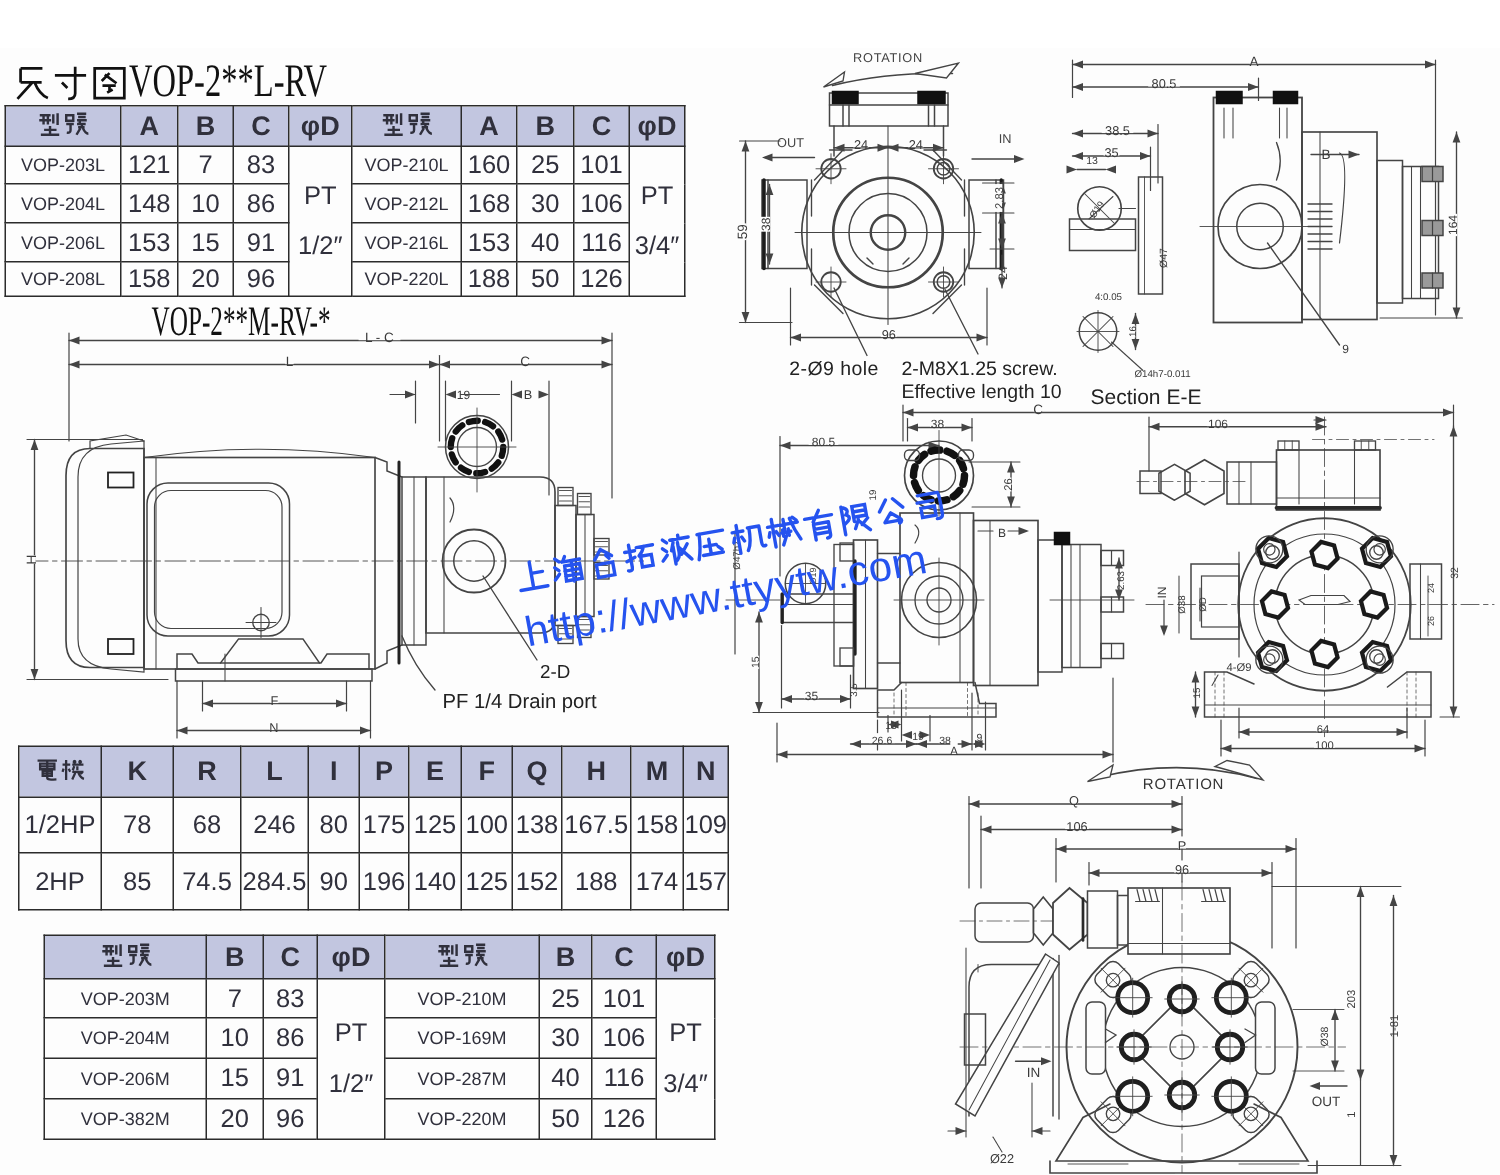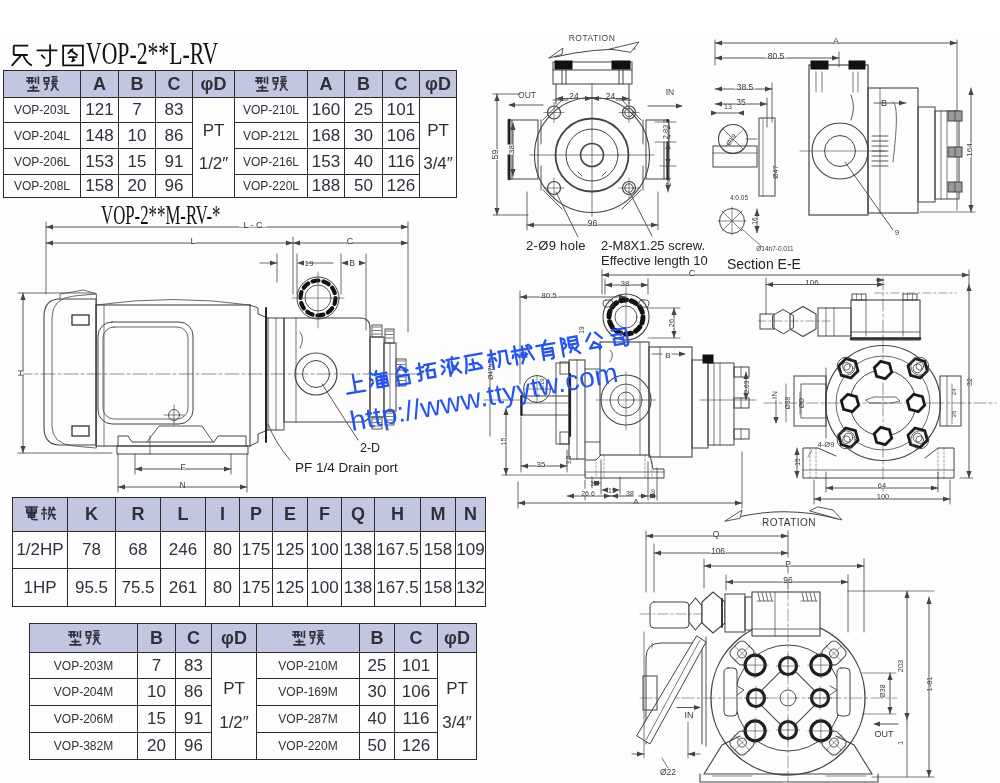--- a/index.html
+++ b/index.html
@@ -213,32 +213,32 @@
           <td class="num">80</td>
           <td class="num">175</td>
           <td class="num">125</td>
           <td class="num">100</td>
           <td class="num">138</td>
           <td class="num">167.5</td>
           <td class="num">158</td>
           <td class="num">109</td>
         </tr>
 <tr style="height:28px">
-          <td class="num">1HP</td>
-          <td class="num">95.5</td>
-          <td class="num">75.5</td>
-          <td class="num">261</td>
-          <td class="num">80</td>
-          <td class="num">175</td>
+          <td class="num">2HP</td>
+          <td class="num">85</td>
+          <td class="num">74.5</td>
+          <td class="num">284.5</td>
+          <td class="num">90</td>
+          <td class="num">196</td>
+          <td class="num">140</td>
           <td class="num">125</td>
-          <td class="num">100</td>
-          <td class="num">138</td>
-          <td class="num">167.5</td>
-          <td class="num">158</td>
-          <td class="num">132</td>
+          <td class="num">152</td>
+          <td class="num">188</td>
+          <td class="num">174</td>
+          <td class="num">157</td>
         </tr>
 </tbody>
     </table>
 
 <table class="abs" style="left:29px;top:591px;width:447px;height:137px;">
 <colgroup>
         <col style="width:108px">
         <col style="width:38px">
         <col style="width:36px">
         <col style="width:45px">

